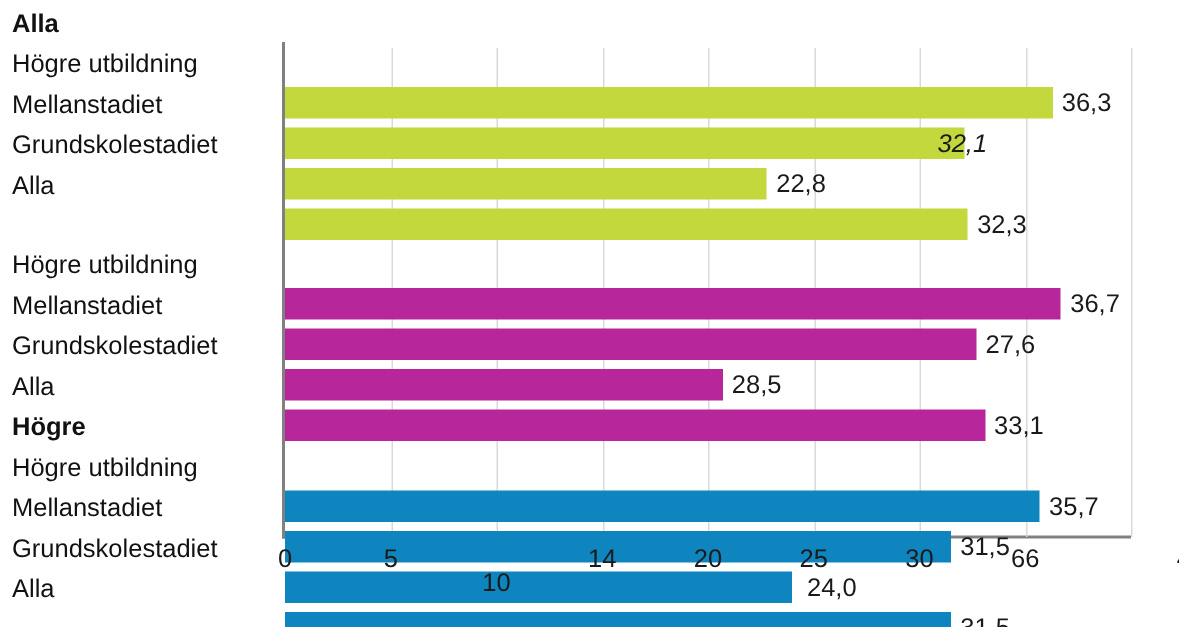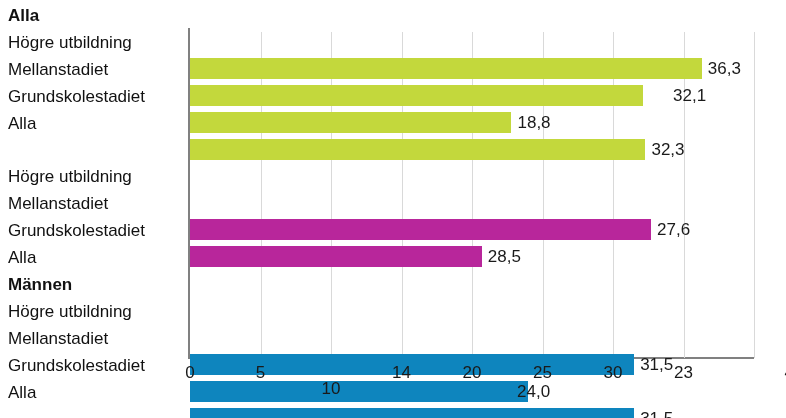--- a/index.html
+++ b/index.html
@@ -123,21 +123,21 @@
   <div class="label-col">
       <div class="cat-label group-head" style="top: 2px;">Alla</div>
       <div class="cat-label" style="top: 28.9px;">Högre utbildning</div>
       <div class="cat-label" style="top: 55.8px;">Mellanstadiet</div>
       <div class="cat-label" style="top: 82.7px;">Grundskolestadiet</div>
       <div class="cat-label" style="top: 109.6px;">Alla</div>
       <div class="cat-label" style="top: 163.4px;">Högre utbildning</div>
       <div class="cat-label" style="top: 190.3px;">Mellanstadiet</div>
       <div class="cat-label" style="top: 217.2px;">Grundskolestadiet</div>
       <div class="cat-label" style="top: 244.1px;">Alla</div>
-      <div class="cat-label group-head" style="top: 271px;">Männen</div>
+      <div class="cat-label group-head" style="top: 271px;">Högre</div>
       <div class="cat-label" style="top: 297.9px;">Högre utbildning</div>
       <div class="cat-label" style="top: 324.8px;">Mellanstadiet</div>
       <div class="cat-label" style="top: 351.7px;">Grundskolestadiet</div>
       <div class="cat-label" style="top: 378.6px;">Alla</div>
     </div>
 
   <div class="plot">
     <div class="axis-y-line"></div>
     <div class="axis-x-line"></div>
   <div class="gridline" style="left: 70.5px;"></div>
@@ -147,57 +147,69 @@
       <div class="gridline" style="left: 352.5px;"></div>
       <div class="gridline" style="left: 423px;"></div>
       <div class="gridline" style="left: 493.5px;"></div>
       <div class="gridline" style="left: 564px;"></div>
       <div class="bar-row" style="top: 22.9px;">
         <div class="bar" style="width: 511.83px; background: rgb(195, 216, 60);"></div>
         <div class="bar-value" style="left: 517.83px;">36,3</div>
       </div>
       <div class="bar-row" style="top: 49.8px;">
         <div class="bar" style="width: 452.61px; background: rgb(195, 216, 60);"></div>
-        <div class="bar-value" style="left: 483px;">32,1</div>
+        <div class="bar-value" style="left: 435px; font-style: italic;">32,1</div>
       </div>
       <div class="bar-row" style="top: 76.7px;">
         <div class="bar" style="width: 321.48px; background: rgb(195, 216, 60);"></div>
-        <div class="bar-value" style="left: 327.48px;">18,8</div>
+        <div class="bar-value" style="left: 327.48px;">22,8</div>
       </div>
       <div class="bar-row" style="top: 103.6px;">
         <div class="bar" style="width: 455.43px; background: rgb(195, 216, 60);"></div>
         <div class="bar-value" style="left: 461.43px;">32,3</div>
       </div>
+      <div class="bar-row" style="top: 157.4px;">
+        <div class="bar" style="width: 517.47px; background: rgb(184, 38, 155);"></div>
+        <div class="bar-value" style="left: 523.47px;">36,7</div>
+      </div>
       <div class="bar-row" style="top: 184.3px;">
         <div class="bar" style="width: 461.07px; background: rgb(184, 38, 155);"></div>
         <div class="bar-value" style="left: 467.07px;">27,6</div>
       </div>
       <div class="bar-row" style="top: 211.2px;">
         <div class="bar" style="width: 291.87px; background: rgb(184, 38, 155);"></div>
         <div class="bar-value" style="left: 297.87px;">28,5</div>
       </div>
+      <div class="bar-row" style="top: 238.1px;">
+        <div class="bar" style="width: 466.71px; background: rgb(184, 38, 155);"></div>
+        <div class="bar-value" style="left: 472.71px;">33,1</div>
+      </div>
+      <div class="bar-row" style="top: 291.9px;">
+        <div class="bar" style="width: 503.37px; background: rgb(14, 133, 190);"></div>
+        <div class="bar-value" style="left: 509.37px;">35,7</div>
+      </div>
       <div class="bar-row" style="top: 318.8px;">
         <div class="bar" style="width: 444.15px; background: rgb(14, 133, 190);"></div>
         <div class="bar-value" style="left: 450.15px;">31,5</div>
       </div>
       <div class="bar-row" style="top: 345.7px;">
         <div class="bar" style="width: 338.4px; background: rgb(14, 133, 190);"></div>
-        <div class="bar-value" style="left: 327px;">24,0</div>
+        <div class="bar-value" style="left: 348px;">24,0</div>
       </div>
       <div class="bar-row" style="top: 372.6px;">
         <div class="bar" style="width: 444.15px; background: rgb(14, 133, 190);"></div>
         <div class="bar-value" style="left: 450.15px;">31,5</div>
       </div>
     </div>
 
   <div class="xticks">
       <div class="xtick" style="left: 0px;">0</div>
       <div class="xtick" style="left: 70.5px;">5</div>
       <div class="xtick" style="left: 141px; margin-top: 16px;">10</div>
       <div class="xtick" style="left: 211.5px;">14</div>
       <div class="xtick" style="left: 282px;">20</div>
       <div class="xtick" style="left: 352.5px;">25</div>
       <div class="xtick" style="left: 423px;">30</div>
-      <div class="xtick" style="left: 493.5px;">23</div>
+      <div class="xtick" style="left: 493.5px;">66</div>
       <div class="xtick" style="left: 564px; margin-left: 40px;">40</div>
     </div>
 
 </div>
 
 </body></html>

